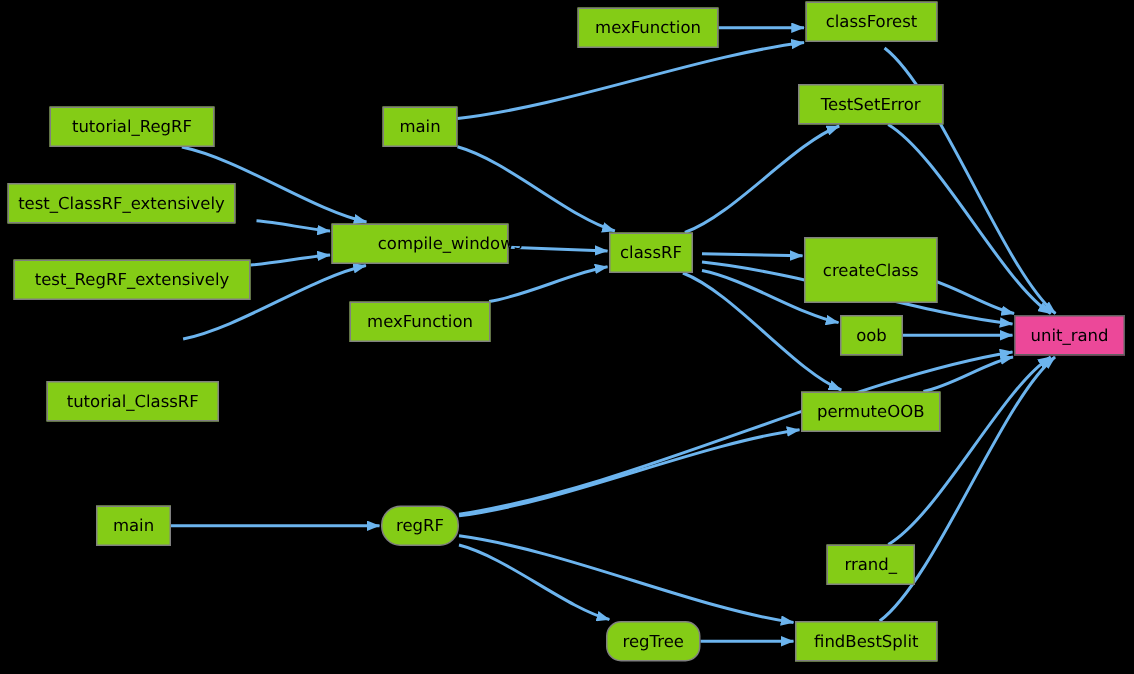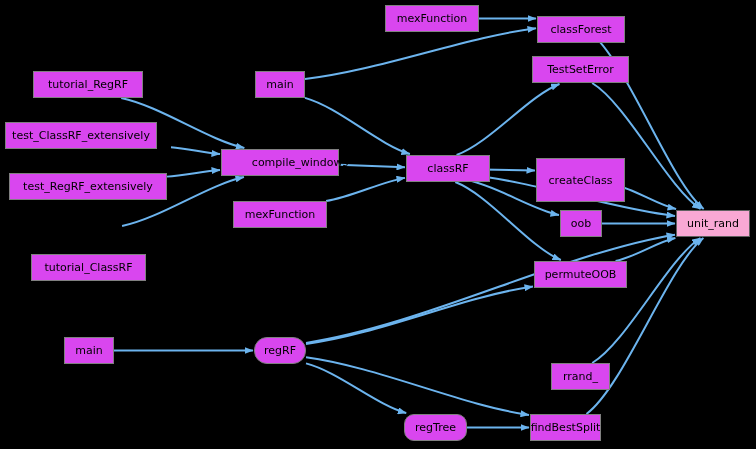--- a/index.html
+++ b/index.html
@@ -21,31 +21,31 @@
     top: 0;
     width: 756px;
     height: 449px;
   }
   .node {
     position: absolute;
     box-sizing: border-box;
     display: flex;
     align-items: center;
     justify-content: center;
-    background: #d946ef;
+    background: #84cc16;
     border: 1px solid #808080;
     color: #000000;
     font-size: 11px;
     line-height: 11px;
     white-space: nowrap;
     letter-spacing: 0px;
     z-index: 5;
   }
   .node.current {
-    background: #f9a8d4;
+    background: #ec4899;
     border: 1px solid #606060;
   }
   .node-label {
     pointer-events: none;
   }
 </style>
 </head>
 <body>
 
 <div id="graph-root">
@@ -108,48 +108,48 @@
       </div>
       <div class="node" style="left: 255px; top: 71px; width: 50px; height: 27px;">
         <span class="node-label">main</span>
       </div>
       <div class="node" style="left: 64px; top: 337px; width: 50px; height: 27px;">
         <span class="node-label">main</span>
       </div>
       <div class="node" style="left: 385px; top: 5px; width: 94px; height: 27px;">
         <span class="node-label">mexFunction</span>
       </div>
-      <div class="node" style="left: 537px; top: 16px; width: 88px; height: 27px;">
+      <div class="node" style="left: 537px; top: 1px; width: 88px; height: 27px;">
         <span class="node-label">classForest</span>
       </div>
       <div class="node" style="left: 532px; top: 56px; width: 97px; height: 27px;">
         <span class="node-label">TestSetError</span>
       </div>
-      <div class="node" style="left: 406px; top: 155px; width: 84px; height: 27px; align-items: center;">
+      <div class="node" style="left: 406px; top: 155px; width: 56px; height: 27px; align-items: center;">
         <span class="node-label">classRF</span>
       </div>
       <div class="node" style="left: 536px; top: 158px; width: 89px; height: 44px;">
         <span class="node-label">createClass</span>
       </div>
       <div class="node" style="left: 560px; top: 210px; width: 42px; height: 27px; align-items: center;">
         <span class="node-label">oob</span>
       </div>
       <div class="node" style="left: 534px; top: 261px; width: 93px; height: 27px;">
         <span class="node-label">permuteOOB</span>
       </div>
       <div class="node" style="left: 254px; top: 337px; width: 52px; height: 27px; border-radius: 13px;">
         <span class="node-label">regRF</span>
       </div>
       <div class="node" style="left: 551px; top: 363px; width: 59px; height: 27px;">
         <span class="node-label">rrand_</span>
       </div>
       <div class="node" style="left: 404px; top: 414px; width: 63px; height: 27px; border-radius: 10px;">
         <span class="node-label">regTree</span>
       </div>
-      <div class="node" style="left: 530px; top: 414px; width: 71px; height: 27px;">
+      <div class="node" style="left: 530px; top: 414px; width: 95px; height: 27px;">
         <span class="node-label">findBestSplit</span>
       </div>
       <div class="node current" style="left: 676px; top: 210px; width: 74px; height: 27px;">
         <span class="node-label">unit_rand</span>
       </div>
     </div>
 
 </div>
 
 </body></html>

